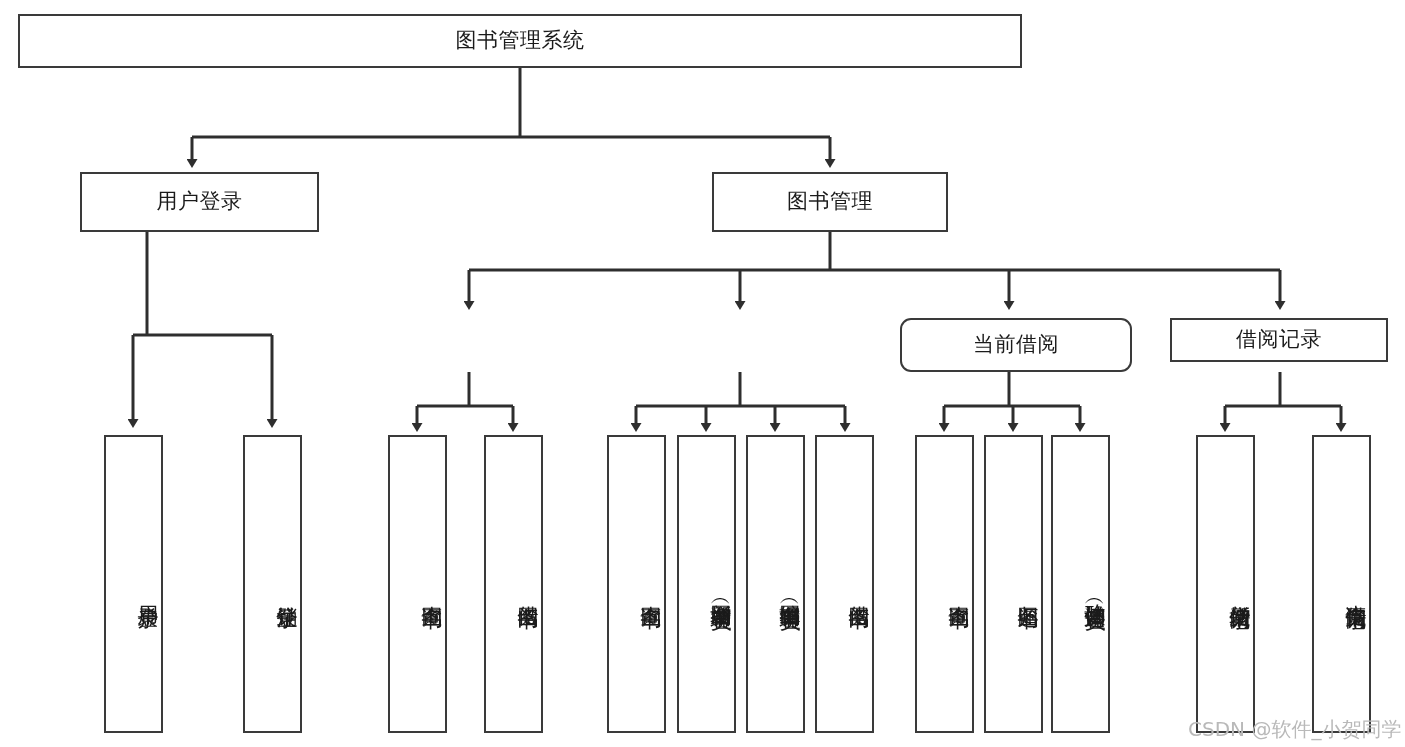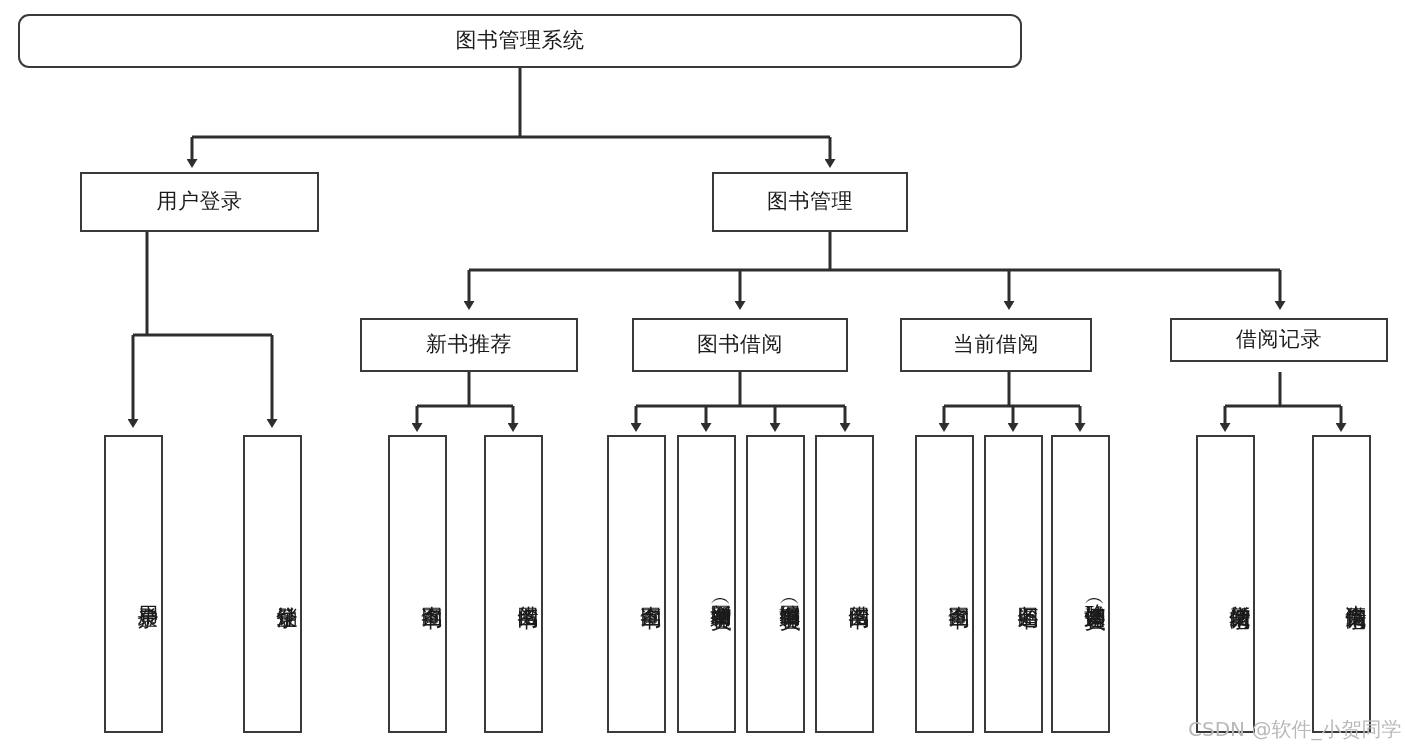--- a/index.html
+++ b/index.html
@@ -114,38 +114,32 @@
       <path d="M1013,406 L1013,424" marker-end="url(#arrow)"></path>
       <path d="M1080,406 L1080,424" marker-end="url(#arrow)"></path>
 
       <path d="M1280,372 L1280,406"></path>
       <path d="M1225,406 L1341,406"></path>
       <path d="M1225,406 L1225,424" marker-end="url(#arrow)"></path>
       <path d="M1341,406 L1341,424" marker-end="url(#arrow)"></path>
     </g>
   </svg>
 
-  <div class="node node-h" style="left:18px; top:14px; width:1004px; height:54px;border-radius:11px;">
+  <div class="node node-h" style="left:18px; top:14px; width:1004px; height:54px;">
     <span>图书管理系统</span>
   </div>
 
   <div class="node node-h" style="left:80px; top:172px; width:239px; height:60px;">
     <span>用户登录</span>
   </div>
-  <div class="node node-h" style="left:712px; top:172px; width:196px; height:60px;">
+  <div class="node node-h" style="left:712px; top:172px; width:236px; height:60px;">
     <span>图书管理</span>
   </div>
 
-  <div class="node node-h" style="left:360px; top:318px; width:218px; height:54px;">
-    <span>新书推荐</span>
-  </div>
-  <div class="node node-h" style="left:632px; top:318px; width:216px; height:54px;">
-    <span>图书借阅</span>
-  </div>
-  <div class="node node-h" style="left:900px; top:318px; width:192px; height:54px;">
+  <div class="node node-h" style="left:900px; top:318px; width:232px; height:54px;border-radius:11px;">
     <span>当前借阅</span>
   </div>
   <div class="node node-h" style="left:1170px; top:318px; width:218px; height:44px;">
     <span>借阅记录</span>
   </div>
 
   <div class="node node-v" style="left:104px; top:435px; width:59px; height:298px;">
     <span class="vtext">用户登录</span>
   </div>
   <div class="node node-v" style="left:243px; top:435px; width:59px; height:298px;">

